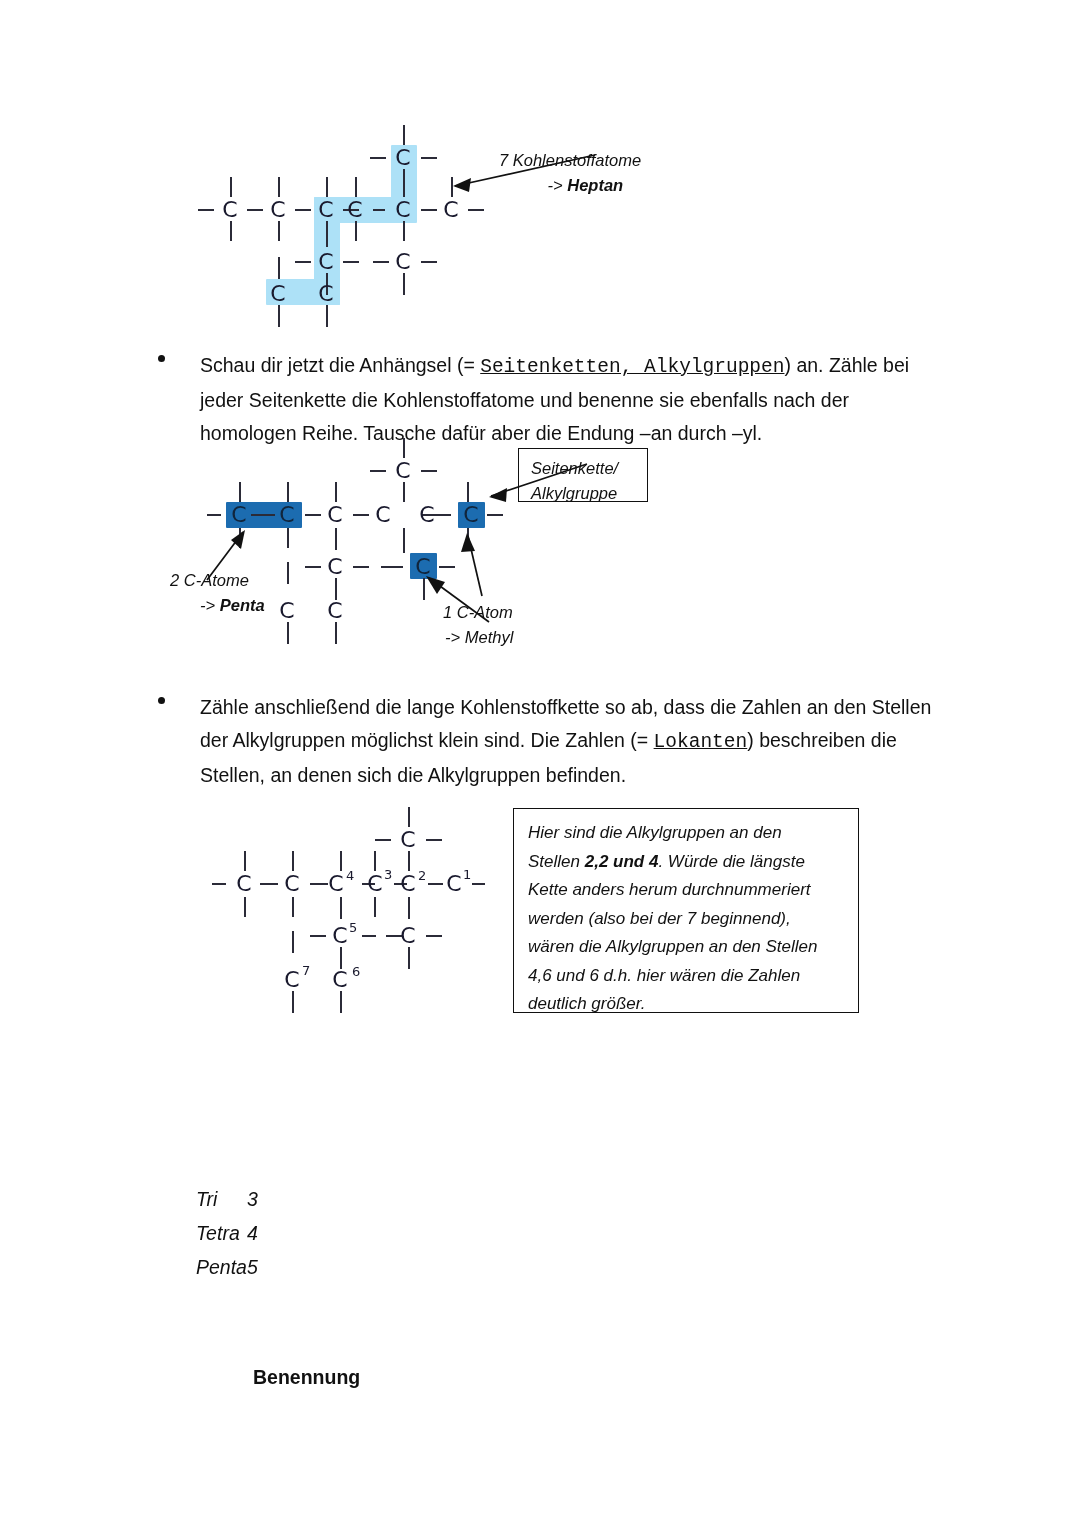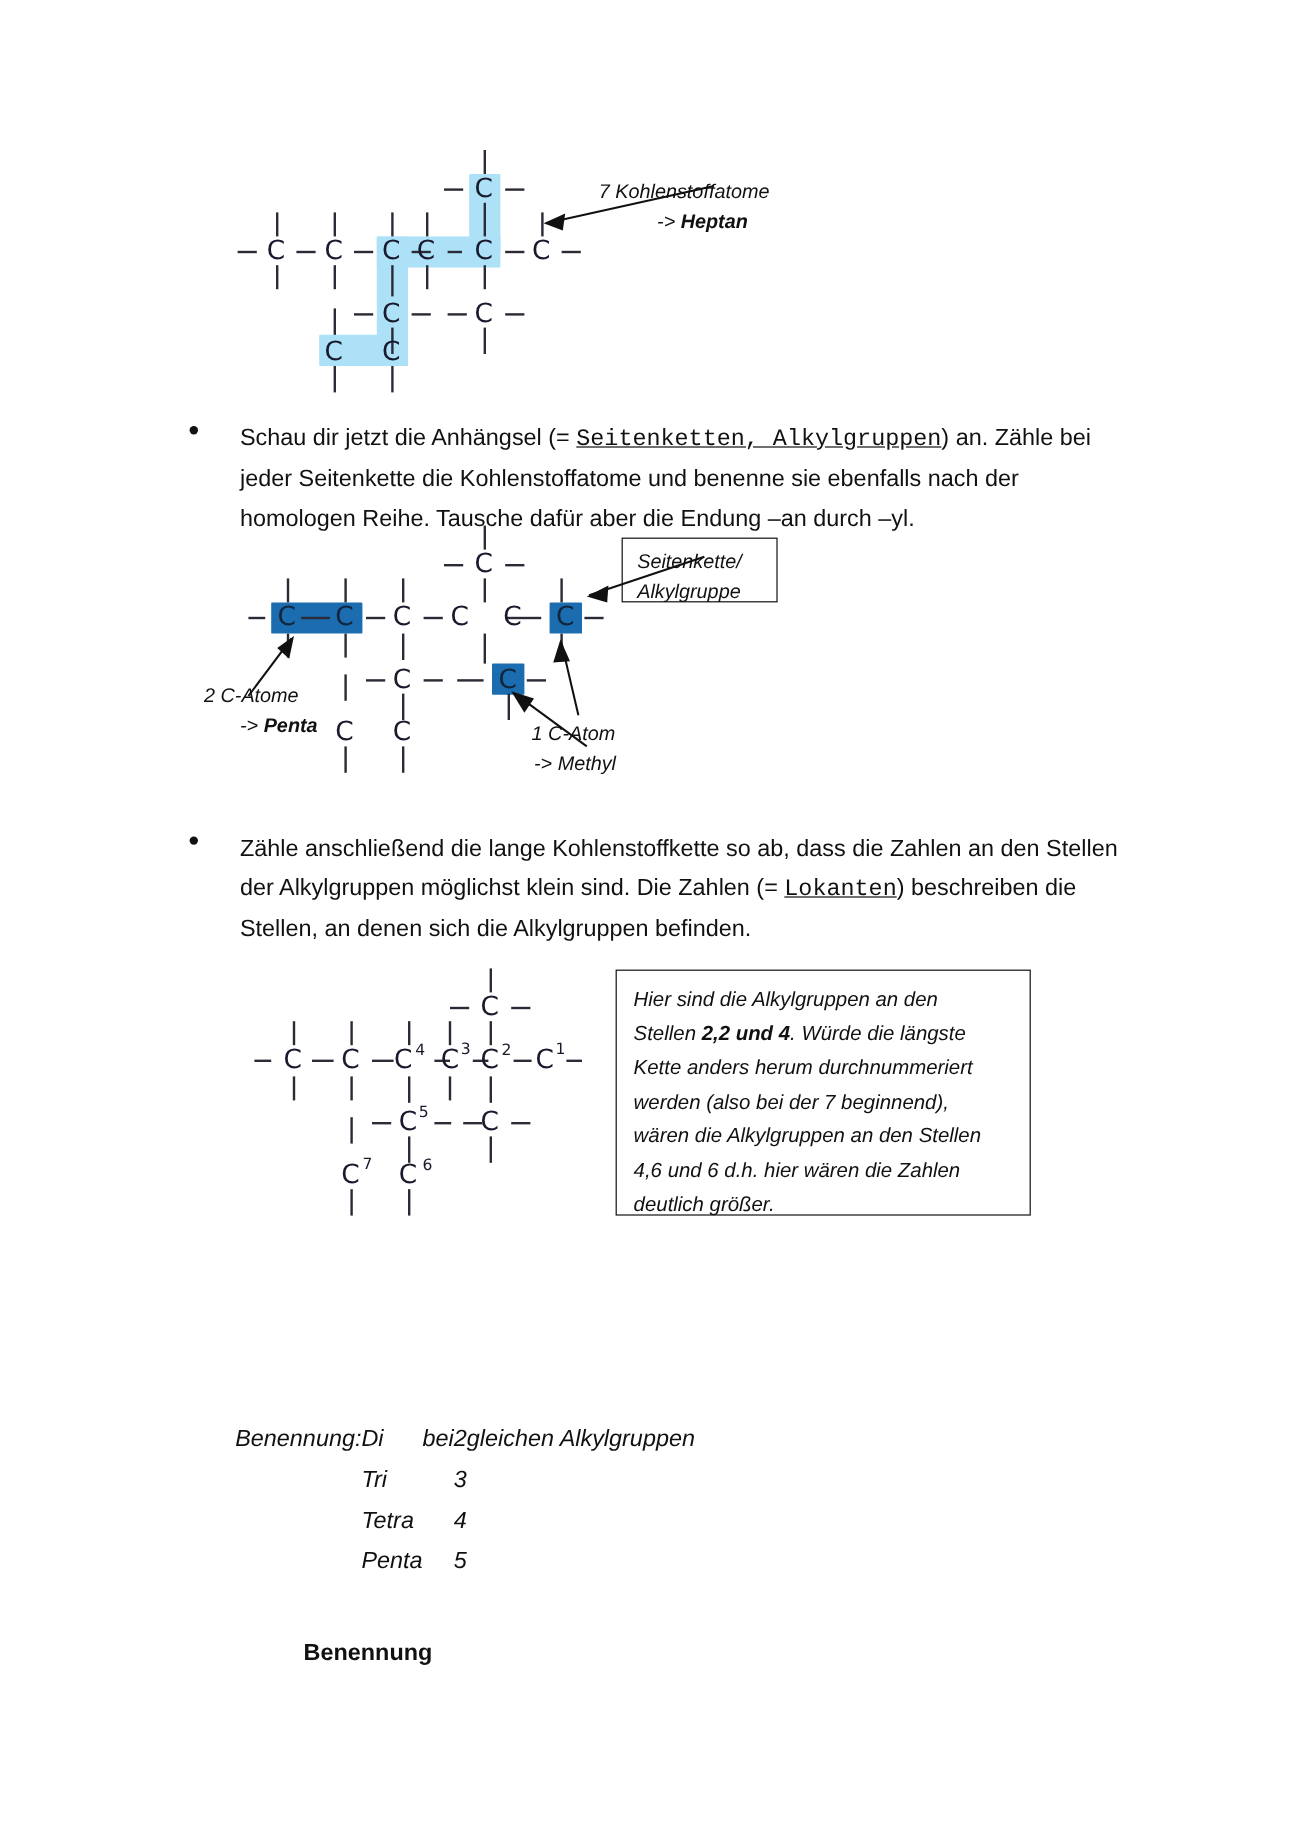--- a/index.html
+++ b/index.html
@@ -319,27 +319,20 @@
     <div>werden (also bei der 7 beginnend),</div>
     <div>wären die Alkylgruppen an den Stellen</div>
     <div>4,6 und 6 d.h. hier wären die Zahlen</div>
     <div>deutlich größer.</div>
   </div>
 
 
   <div class="nametable" style="left:196px;top:1184px;">
     <table cellspacing="0" cellpadding="0">
       <tbody>
-          <tr>
-        <td class="c-lbl">Benennung:</td>
-        <td class="c-word">Di</td>
-        <td class="c-bei">bei</td>
-        <td class="c-num">2</td>
-        <td>gleichen Alkylgruppen</td>
-      </tr>
       <tr>
         <td class="c-lbl"></td>
         <td class="c-word">Tri</td>
         <td class="c-bei"></td>
         <td class="c-num">3</td>
         <td></td>
       </tr>
       <tr>
         <td class="c-lbl"></td>
         <td class="c-word">Tetra</td>

